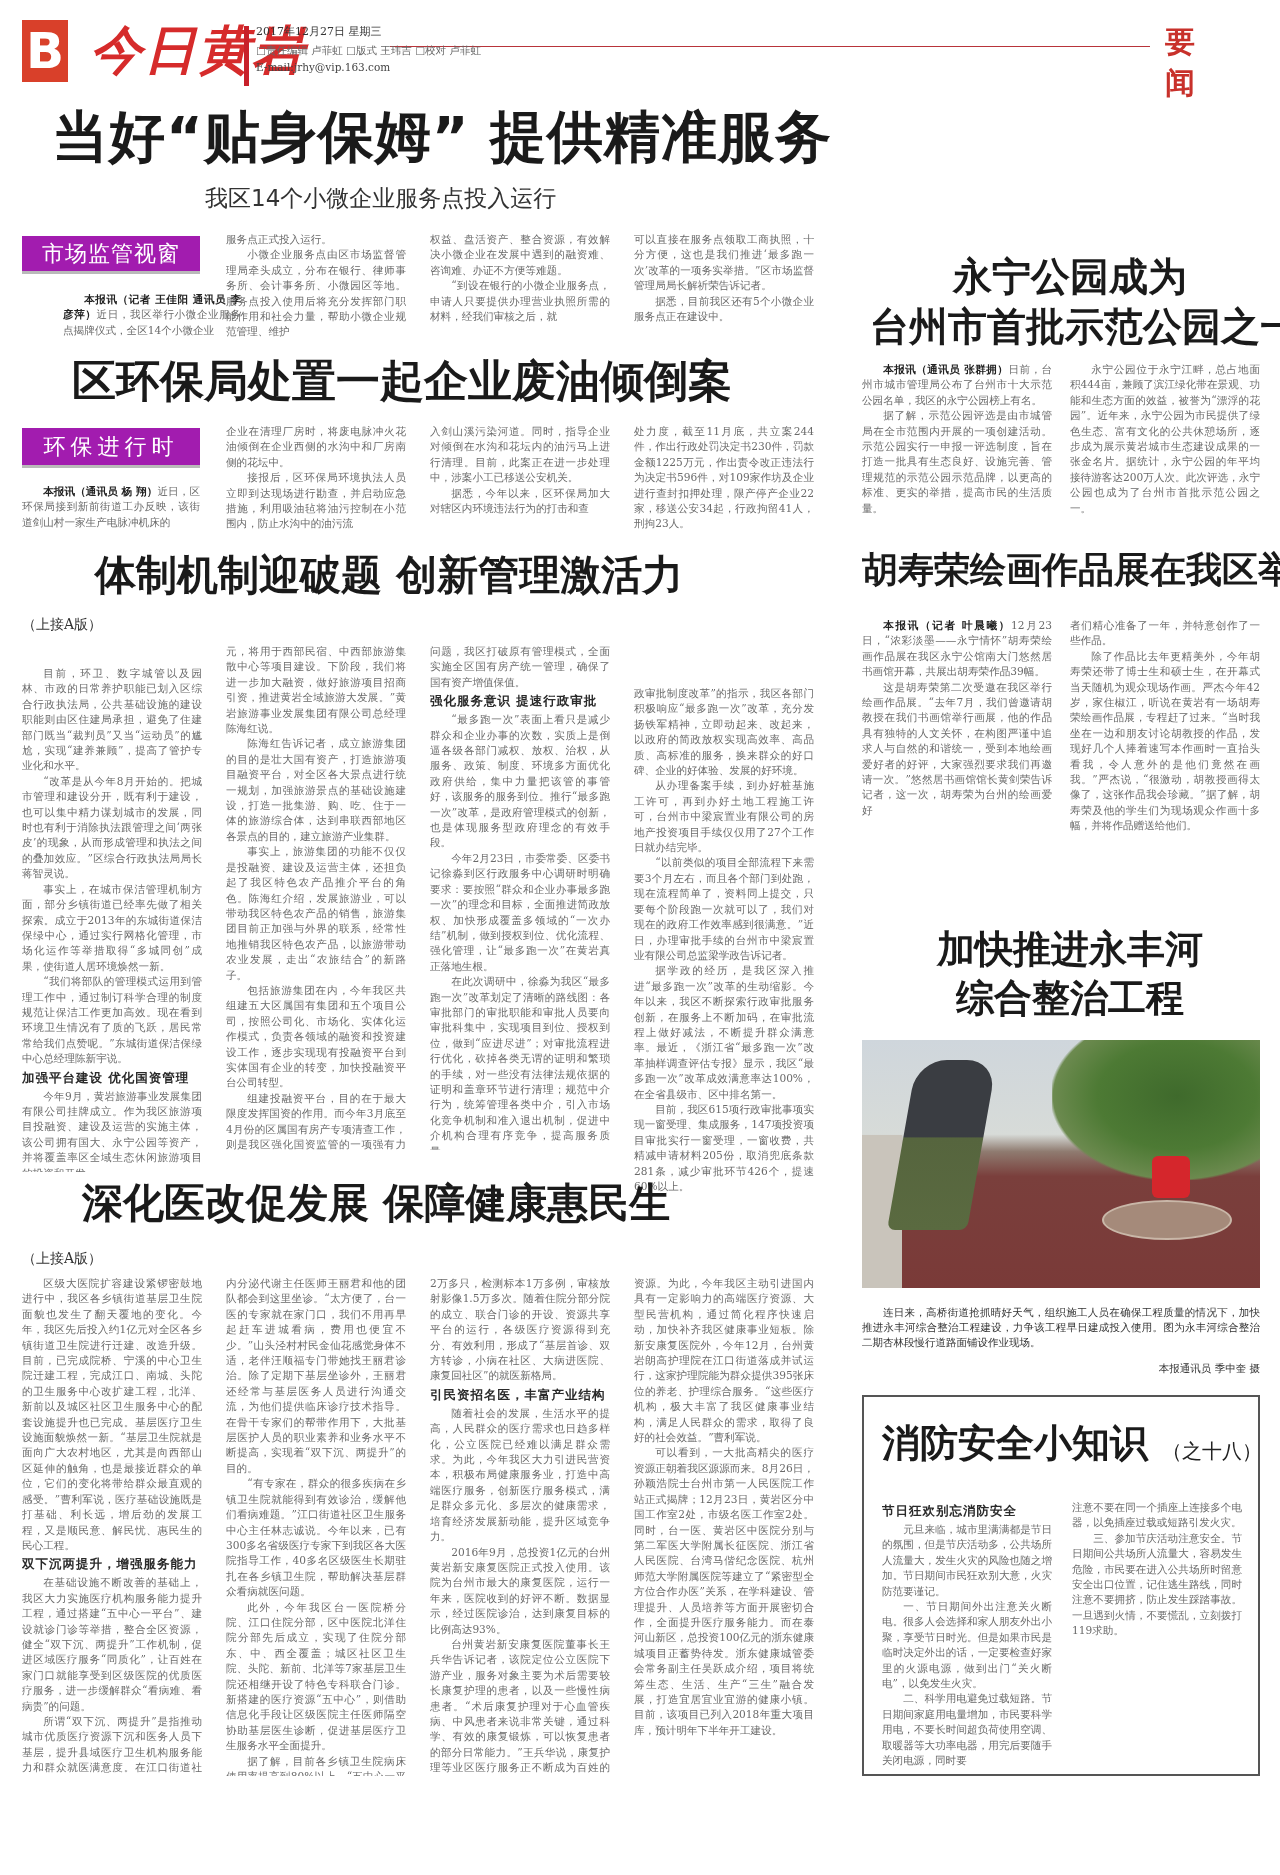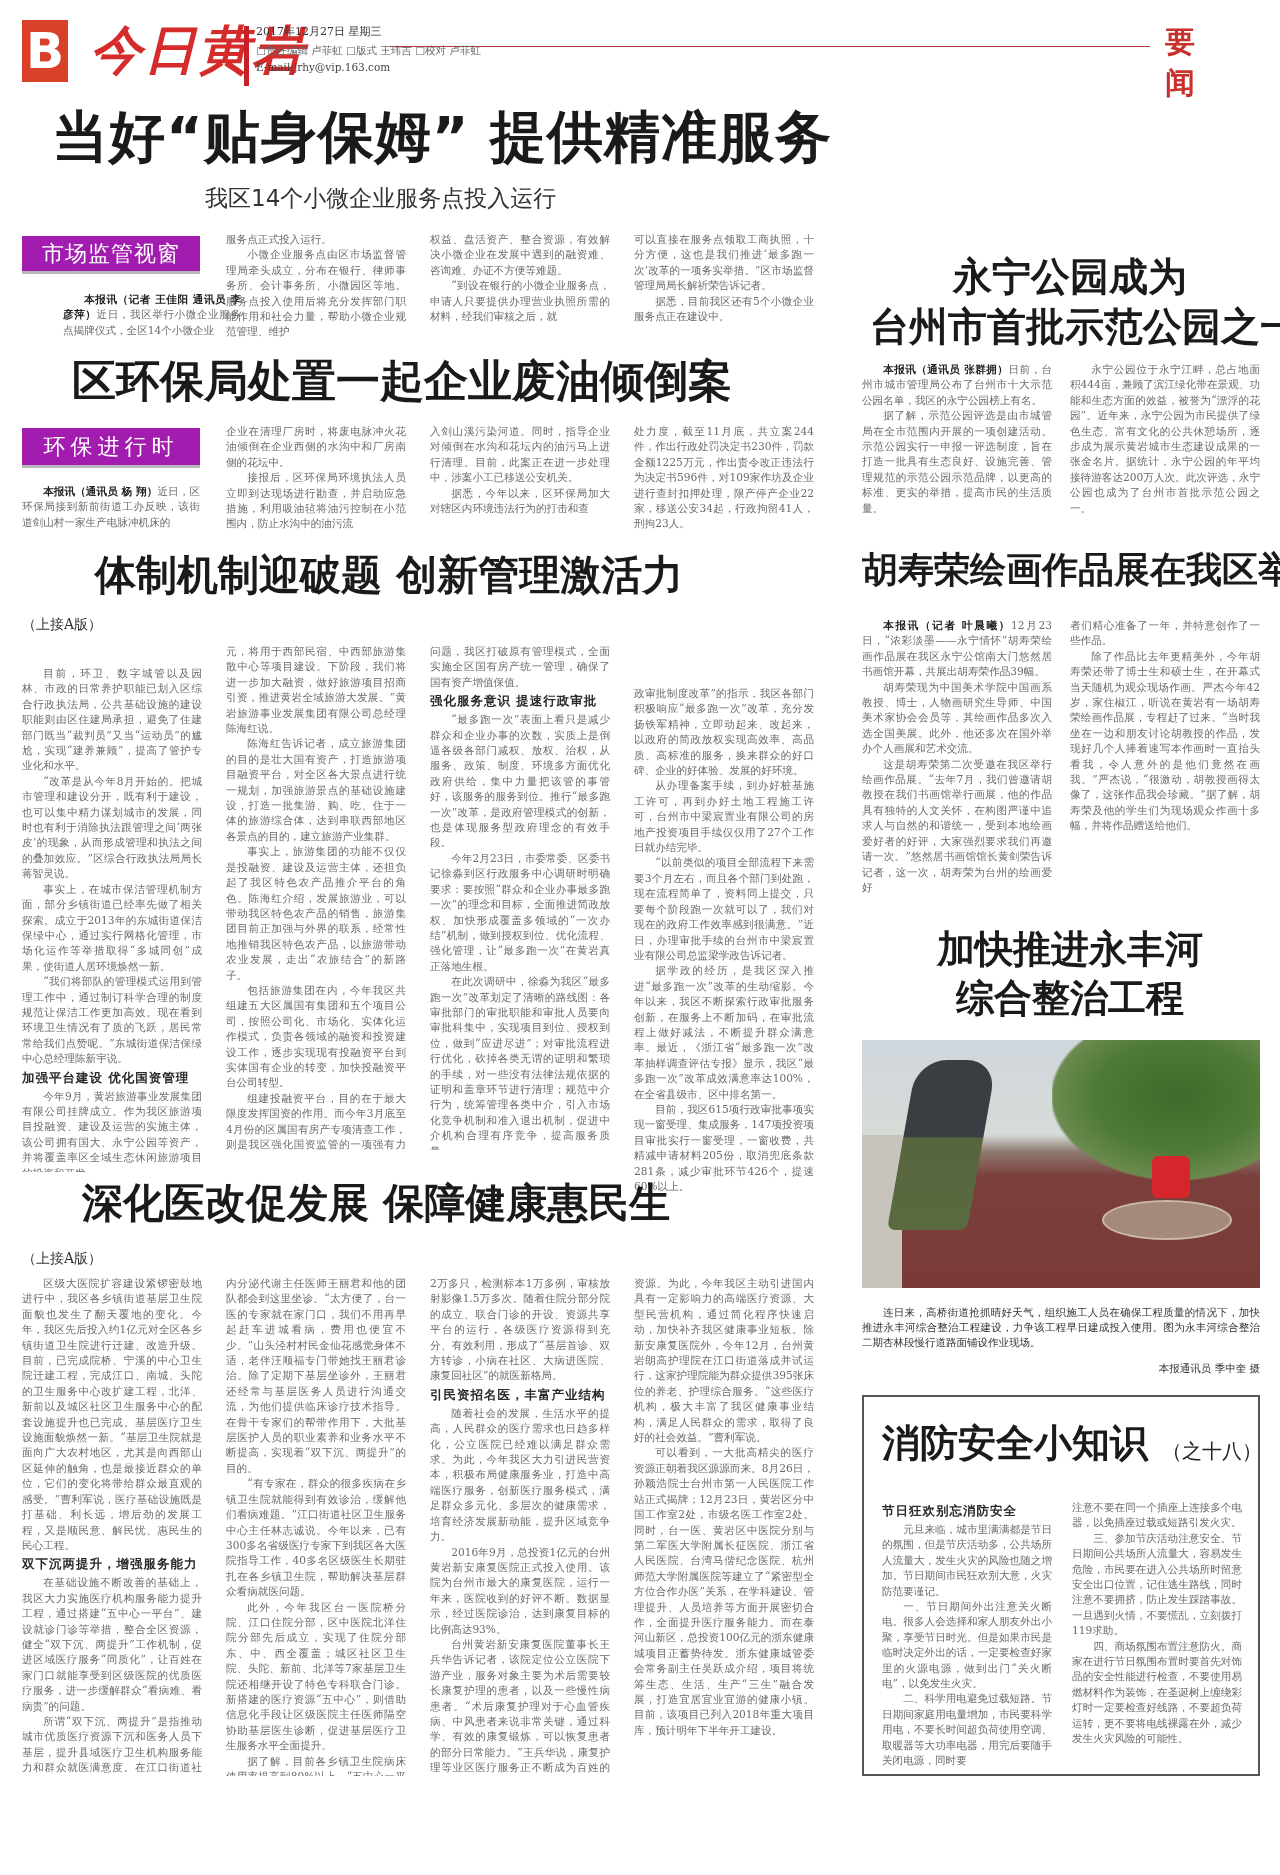--- a/index.html
+++ b/index.html
@@ -158,21 +158,20 @@
   <p class="noind">政审批制度改革”的指示，我区各部门积极响应“最多跑一次”改革，充分发扬铁军精神，立即动起来、改起来，以政府的简政放权实现高效率、高品质、高标准的服务，换来群众的好口碑、企业的好体验、发展的好环境。</p>
   <p>从办理备案手续，到办好桩基施工许可，再到办好土地工程施工许可，台州市中梁宸置业有限公司的房地产投资项目手续仅仅用了27个工作日就办结完毕。</p>
   <p>“以前类似的项目全部流程下来需要3个月左右，而且各个部门到处跑，现在流程简单了，资料同上提交，只要每个阶段跑一次就可以了，我们对现在的政府工作效率感到很满意。”近日，办理审批手续的台州市中梁宸置业有限公司总监梁学政告诉记者。</p>
   <p>据学政的经历，是我区深入推进“最多跑一次”改革的生动缩影。今年以来，我区不断探索行政审批服务创新，在服务上不断加码，在审批流程上做好减法，不断提升群众满意率。最近，《浙江省“最多跑一次”改革抽样调查评估专报》显示，我区“最多跑一次”改革成效满意率达100%，在全省县级市、区中排名第一。</p>
   <p>目前，我区615项行政审批事项实现一窗受理、集成服务，147项投资项目审批实行一窗受理，一窗收费，共精减申请材料205份，取消兜底条款281条，减少审批环节426个，提速60%以上。</p>
 </div>
 
 <div class="abs h-main hr2">胡寿荣绘画作品展在我区举行</div>
 <div class="abs txt" style="left:862px;top:618px;width:190px;height:286px;">
   <p><b class="lead">本报讯（记者 叶晨曦）</b><span>12月23日，“浓彩淡墨——永宁情怀”胡寿荣绘画作品展在我区永宁公馆南大门悠然居书画馆开幕，共展出胡寿荣作品39幅。</span></p>
-  <p>胡寿荣现为中国美术学院中国画系教授、博士，人物画研究生导师、中国美术家协会会员等，其绘画作品多次入选全国美展。此外，他还多次在国外举办个人画展和艺术交流。</p>
   <p>这是胡寿荣第二次受邀在我区举行绘画作品展。“去年7月，我们曾邀请胡教授在我们书画馆举行画展，他的作品具有独特的人文关怀，在构图严谨中追求人与自然的和谐统一，受到本地绘画爱好者的好评，大家强烈要求我们再邀请一次。”悠然居书画馆馆长黄剑荣告诉记者，这一次，胡寿荣为台州的绘画爱好</p>
 </div>
 <div class="abs txt" style="left:1070px;top:618px;width:190px;height:286px;">
   <p class="noind">者们精心准备了一年，并特意创作了一些作品。</p>
   <p>除了作品比去年更精美外，今年胡寿荣还带了博士生和硕士生，在开幕式当天随机为观众现场作画。严杰今年42岁，家住椒江，听说在黄岩有一场胡寿荣绘画作品展，专程赶了过来。“当时我坐在一边和朋友讨论胡教授的作品，发现好几个人捧着速写本作画时一直抬头看我，令人意外的是他们竟然在画我。”严杰说，“很激动，胡教授画得太像了，这张作品我会珍藏。”据了解，胡寿荣及他的学生们为现场观众作画十多幅，并将作品赠送给他们。</p>
 </div>
 
 <div class="abs h-main hr3">
   <div>加快推进永丰河</div>
   <div>综合整治工程</div>
@@ -220,14 +219,13 @@
 <div class="abs fire-sub">（之十八）</div>
 <div class="abs txt" style="left:882px;top:1500px;width:170px;height:270px;">
   <p class="subhead">节日狂欢别忘消防安全</p>
   <p>元旦来临，城市里满满都是节日的氛围，但是节庆活动多，公共场所人流量大，发生火灾的风险也随之增加。节日期间市民狂欢别大意，火灾防范要谨记。</p>
   <p>一、节日期间外出注意关火断电。很多人会选择和家人朋友外出小聚，享受节日时光。但是如果市民是临时决定外出的话，一定要检查好家里的火源电源，做到出门“关火断电”，以免发生火灾。</p>
   <p>二、科学用电避免过载短路。节日期间家庭用电量增加，市民要科学用电，不要长时间超负荷使用空调、取暖器等大功率电器，用完后要随手关闭电源，同时要</p>
 </div>
 <div class="abs txt" style="left:1072px;top:1500px;width:170px;height:270px;">
   <p class="noind">注意不要在同一个插座上连接多个电器，以免插座过载或短路引发火灾。</p>
   <p>三、参加节庆活动注意安全。节日期间公共场所人流量大，容易发生危险，市民要在进入公共场所时留意安全出口位置，记住逃生路线，同时注意不要拥挤，防止发生踩踏事故。一旦遇到火情，不要慌乱，立刻拨打119求助。</p>
-  <p>四、商场氛围布置注意防火。商家在进行节日氛围布置时要首先对饰品的安全性能进行检查，不要使用易燃材料作为装饰，在圣诞树上缠绕彩灯时一定要检查好线路，不要超负荷运转，更不要将电线裸露在外，减少发生火灾风险的可能性。</p>
 </div>
 
 </body></html>

